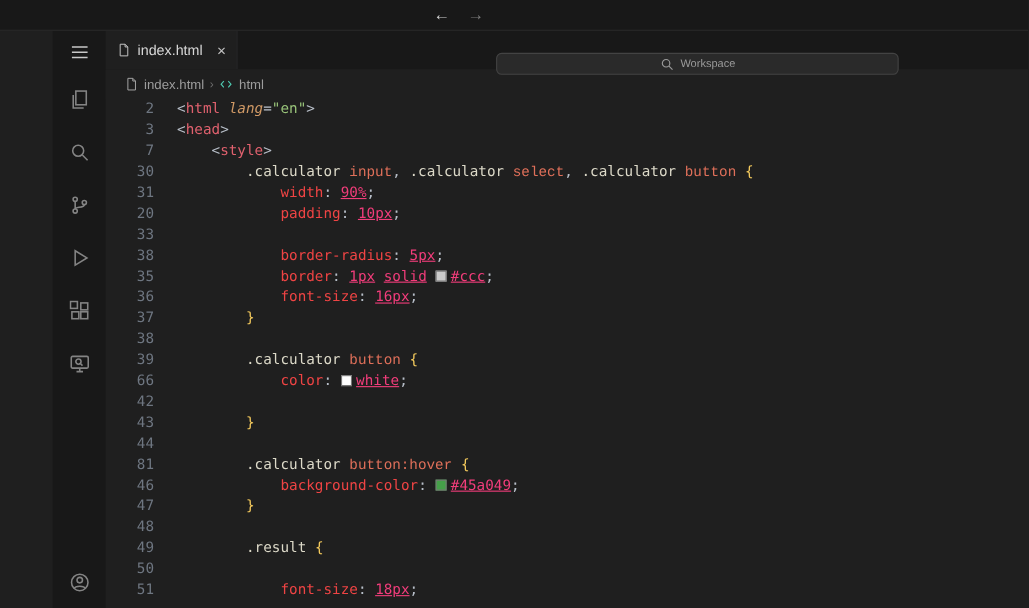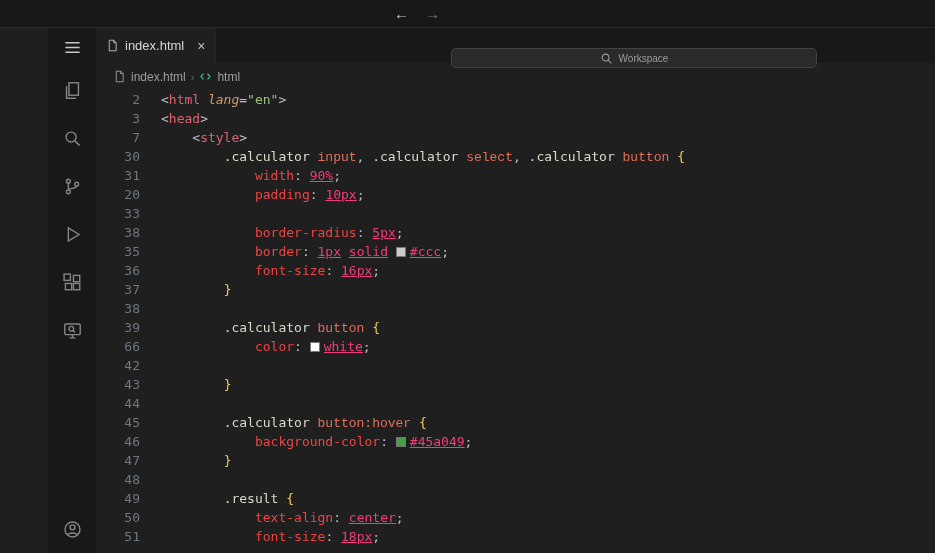--- a/index.html
+++ b/index.html
@@ -264,42 +264,41 @@
             </div>
             <div class="line">
               <div class="ln">43</div>
               <div class="lc"><span class="tk-pl">        </span><span class="tk-br">}</span></div>
             </div>
             <div class="line">
               <div class="ln">44</div>
               <div class="lc"></div>
             </div>
             <div class="line">
-              <div class="ln">45</div>
+              <div class="ln">81</div>
               <div class="lc"><span class="tk-pl">        </span><span class="tk-sel">.calculator</span><span class="tk-pl"> </span><span class="tk-el">button:hover</span><span class="tk-pl"> </span><span class="tk-br">{</span></div>
             </div>
             <div class="line">
               <div class="ln">46</div>
               <div class="lc"><span class="tk-pl">            </span><span class="tk-pr">background-color</span><span class="tk-pu">:</span><span class="tk-pl"> </span><span class="swatch" style="background: rgb(69, 160, 73);"></span><span class="tk-va">#45a049</span><span class="tk-pu">;</span></div>
             </div>
             <div class="line">
               <div class="ln">47</div>
               <div class="lc"><span class="tk-pl">        </span><span class="tk-br">}</span></div>
             </div>
             <div class="line">
               <div class="ln">48</div>
               <div class="lc"></div>
             </div>
             <div class="line">
               <div class="ln">49</div>
               <div class="lc"><span class="tk-pl">        </span><span class="tk-sel">.result</span><span class="tk-pl"> </span><span class="tk-br">{</span></div>
             </div>
             <div class="line">
               <div class="ln">50</div>
-              <div class="lc"><span class="tk-pl">            </span><span class="tk-pr">text-align</span><span class="tk-pu">:</span><span class="tk-pl"> </span><span class="tk-va">center</span><span class="tk-pu">;</span></div>
             </div>
             <div class="line">
               <div class="ln">51</div>
               <div class="lc"><span class="tk-pl">            </span><span class="tk-pr">font-size</span><span class="tk-pu">:</span><span class="tk-pl"> </span><span class="tk-va">18px</span><span class="tk-pu">;</span></div>
             </div>
           </div>
       </div>
 
     </div>
   </div>

